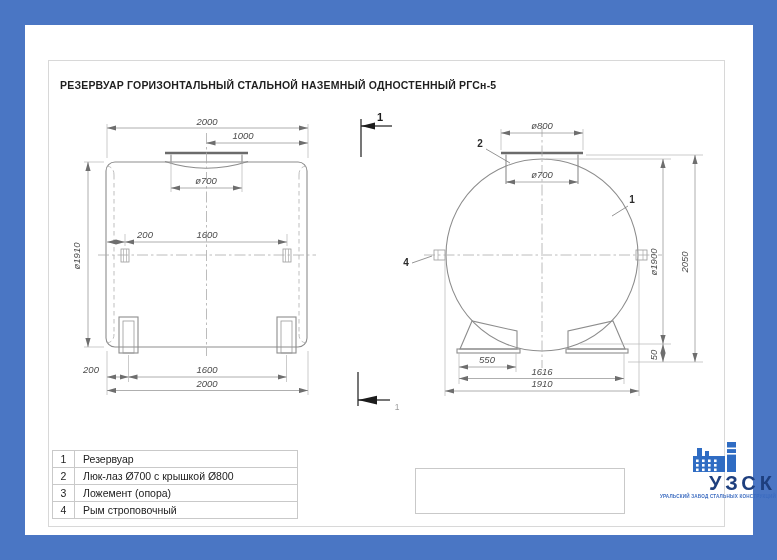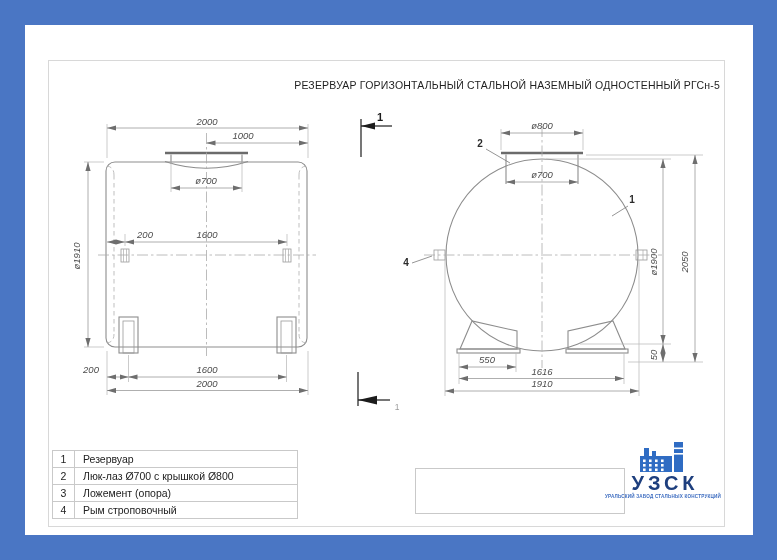--- a/index.html
+++ b/index.html
@@ -1,21 +1,21 @@
 <!DOCTYPE html>
 <html><head>
 <meta charset="utf-8">
 <style>
   html,body{margin:0;padding:0;}
   .canvas{position:relative;width:777px;height:560px;background:#4a76c4;overflow:hidden;
           font-family:"Liberation Sans",sans-serif;}
   .sheet{position:absolute;left:25px;top:25px;width:728px;height:510px;background:#ffffff;}
   .frame{position:absolute;left:48px;top:60px;width:675px;height:465px;border:1px solid #d8d8d8;}
-  .dtitle{position:absolute;left:60px;top:79px;width:660px;text-align:right;
-          font-size:10.5px;font-weight:400;color:#1f1f1f;letter-spacing:.2px;}
+  .dtitle{position:absolute;left:60px;top:79px;width:660px;text-align:left;
+          font-size:10.5px;font-weight:700;color:#1f1f1f;letter-spacing:.2px;}
   svg.draw{position:absolute;left:0;top:0;}
   .ol{stroke:#8d8d8d;stroke-width:1.1;fill:none;}
   .thick{stroke:#6b6b6b;stroke-width:2.6;fill:none;}
   .xln{stroke:#b9b9b9;stroke-width:.75;fill:none;}
   .dml{stroke:#9a9a9a;stroke-width:.8;fill:none;}
   .cl{stroke:#ababab;stroke-width:.8;fill:none;stroke-dasharray:11 3 2.5 3;}
   .dsh{stroke:#b4b4b4;stroke-width:.85;fill:none;stroke-dasharray:4.5 3.5;}
   .hatch{stroke:#ababab;stroke-width:.7;}
   .dimtxt{font:italic 9.5px "Liberation Sans",sans-serif;fill:#4c4c4c;text-anchor:middle;}
   .lbl{font:bold 10px "Liberation Sans",sans-serif;fill:#2b2b2b;text-anchor:middle;}
@@ -27,21 +27,21 @@
   .ptable{position:absolute;left:52px;top:450px;width:244px;border:1px solid #c9c9c9;
           background:#fff;font-size:10.5px;color:#222;}
   .prow{display:flex;height:16px;border-bottom:1px solid #c9c9c9;}
   .prow:last-child{border-bottom:none;}
   .pnum{width:21px;border-right:1px solid #c9c9c9;text-align:center;line-height:16px;}
   .pname{padding-left:8px;line-height:16px;white-space:nowrap;}
   .tblock{position:absolute;left:415px;top:468px;width:208px;height:44px;border:1px solid #c9c9c9;
           background:#fff;font-size:10.5px;color:#222;}
   .trow{height:21px;line-height:21px;text-align:center;}
   .trow:first-child{border-bottom:1px solid #c9c9c9;}
-  .logo{position:absolute;left:603px;top:442px;width:120px;text-align:center;}
+  .logo{position:absolute;left:656px;top:442px;width:120px;text-align:right;}
   .logo-abbr{font-size:20px;font-weight:700;letter-spacing:4px;color:#1e3f7e;line-height:20px;margin-top:1px;padding-left:4px;}
   .logo-tag{font-size:4.6px;font-weight:700;color:#3c6cc0;letter-spacing:.2px;white-space:nowrap;margin-top:1px;}
   .ficon{display:block;margin:0 auto;}
 </style>
 </head>
 <body>
 
 <div class="canvas">
   <div class="sheet"></div>
   <div class="frame"></div>

